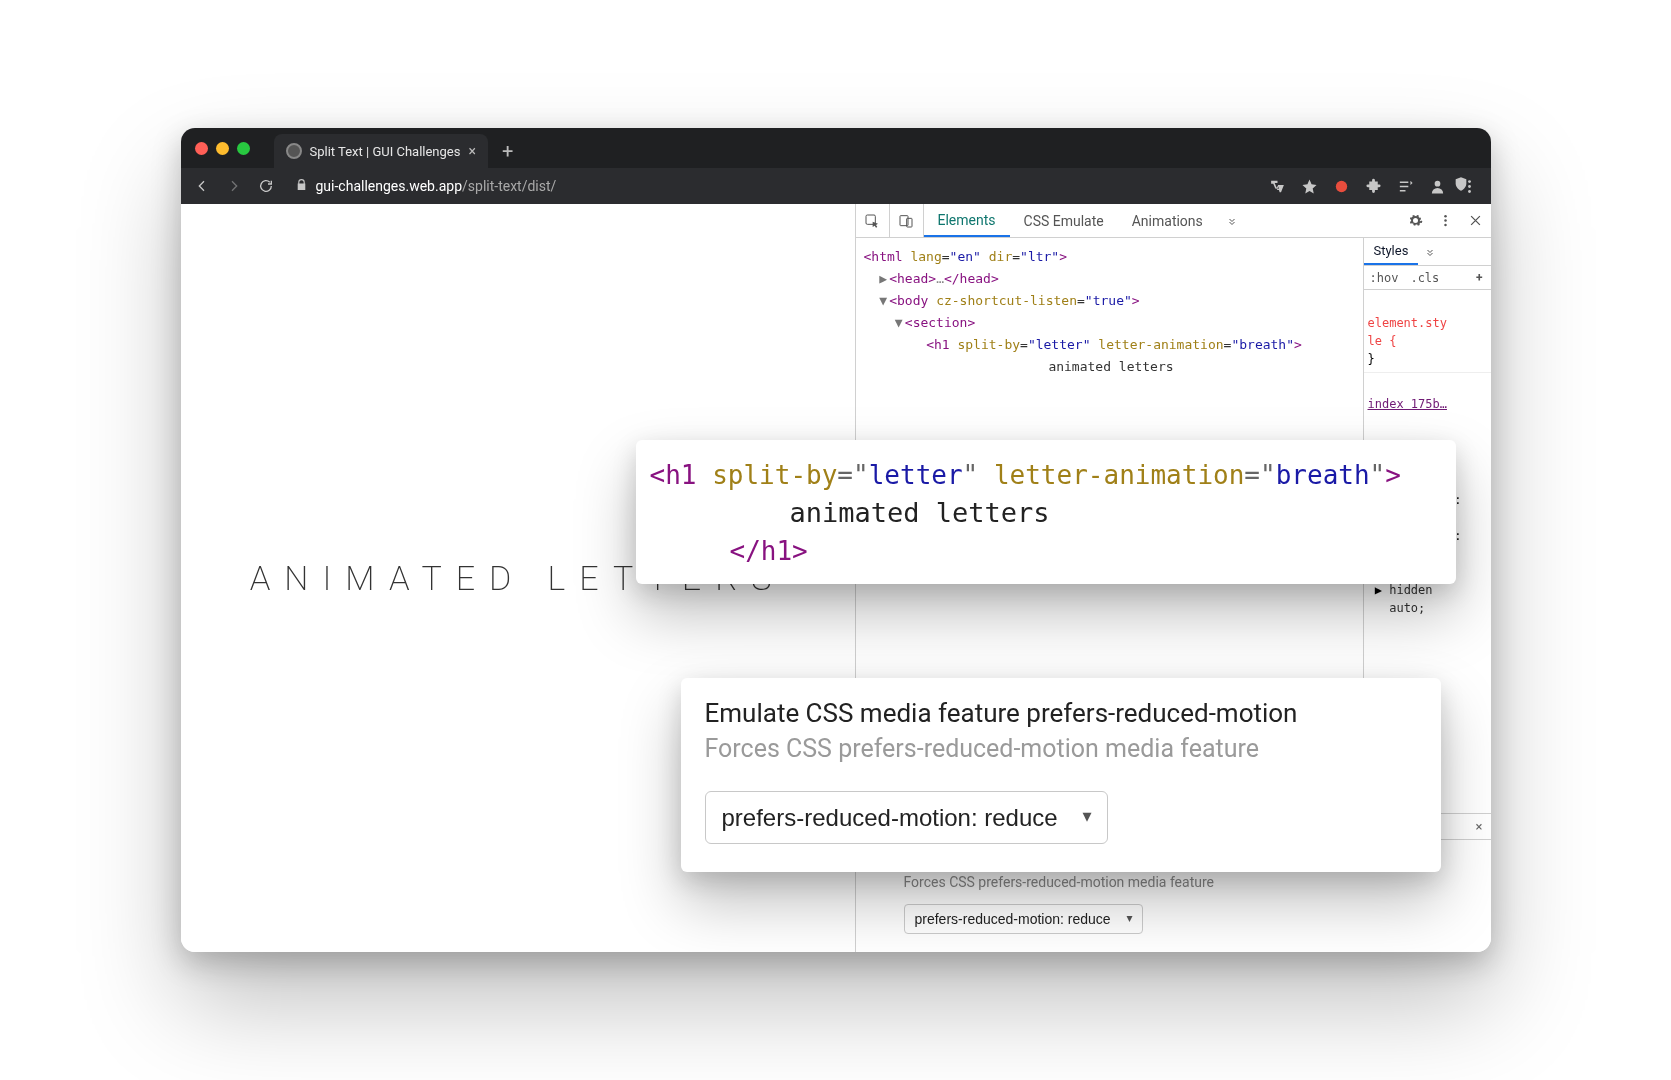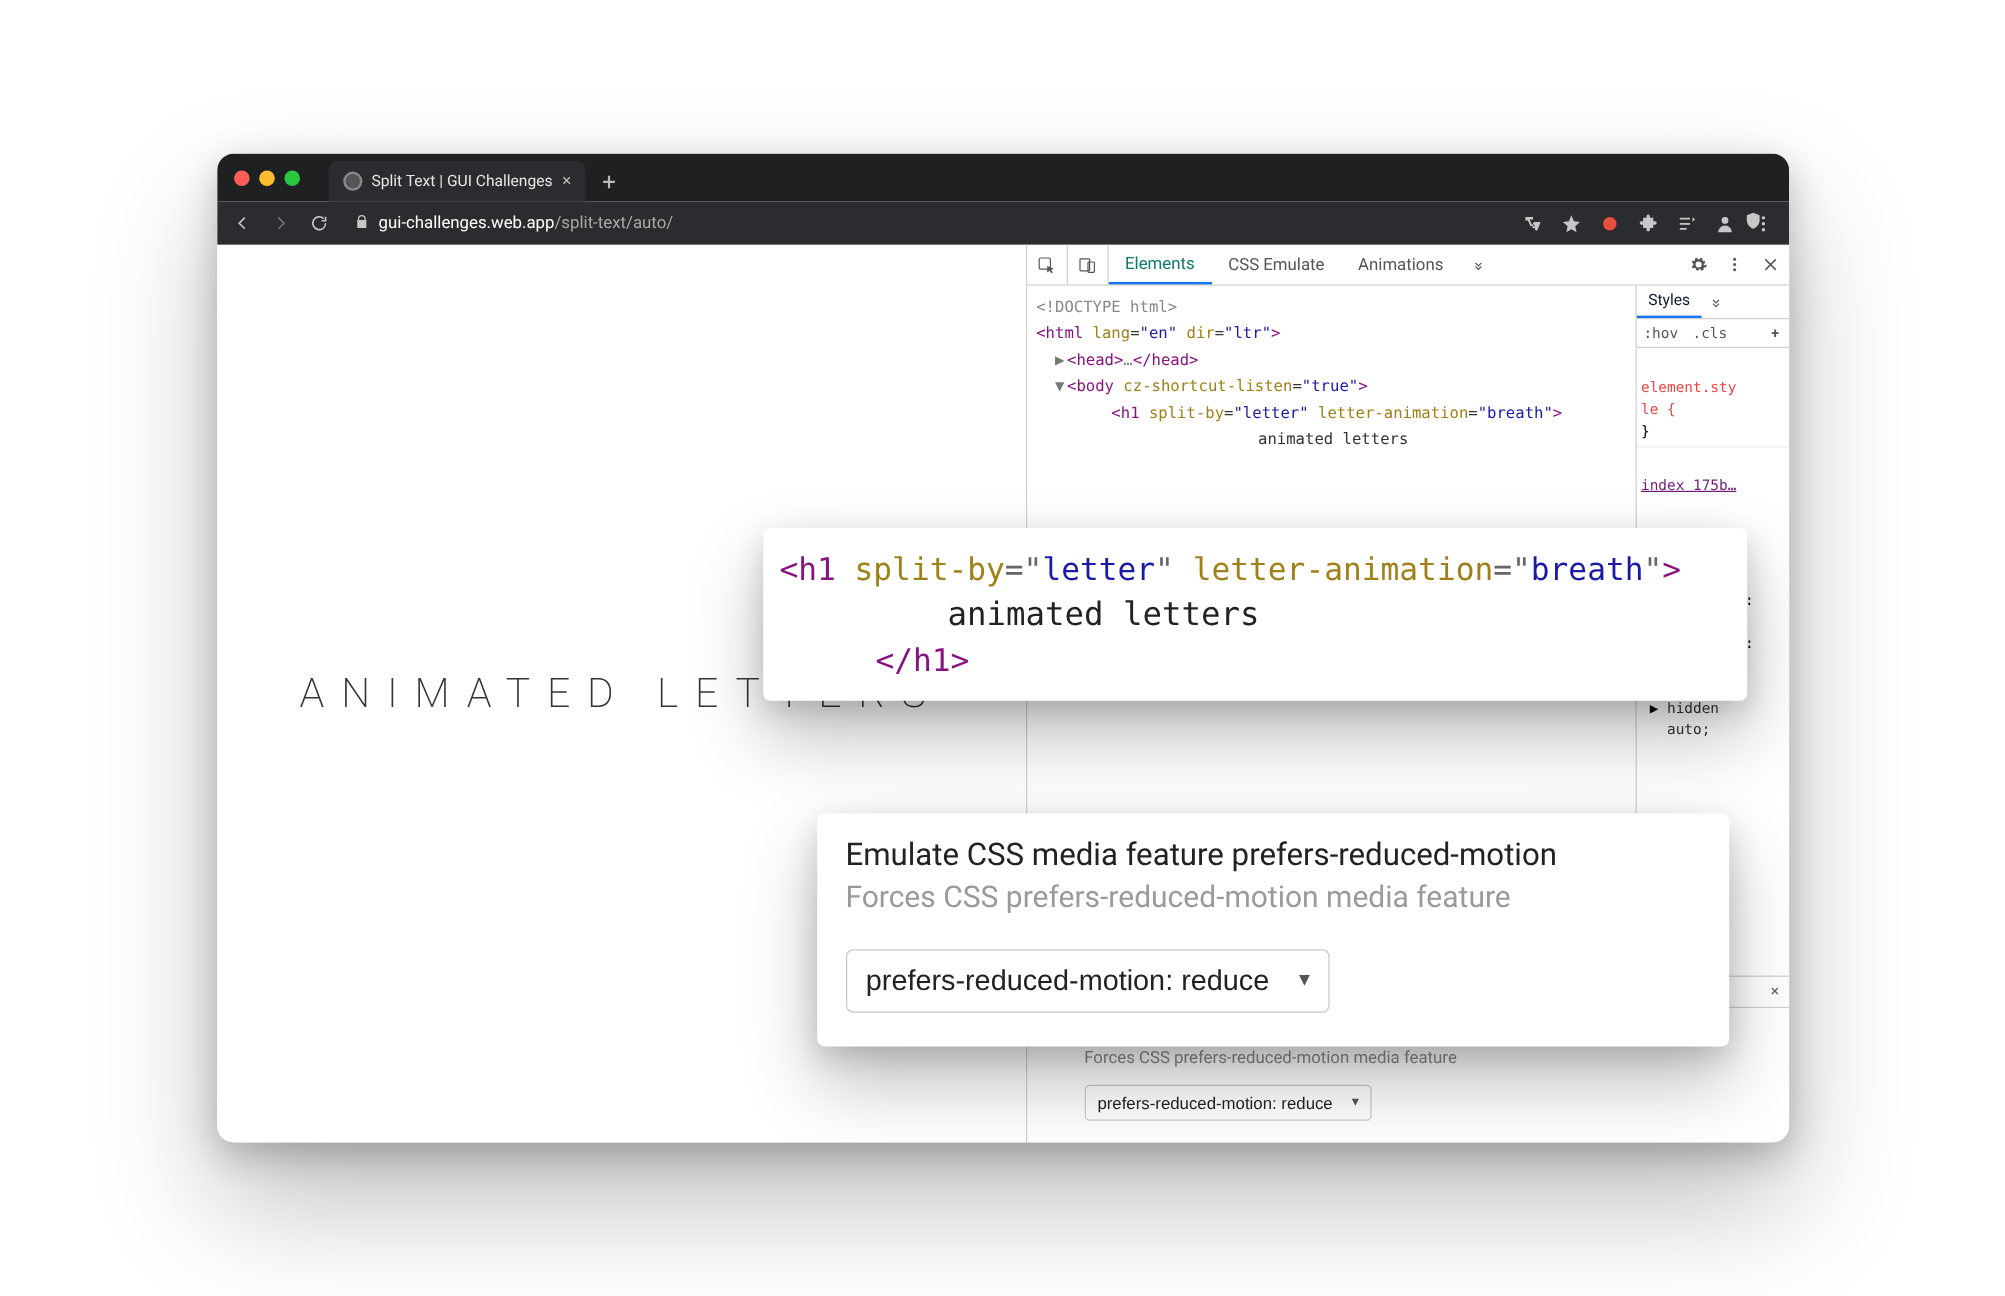--- a/index.html
+++ b/index.html
@@ -311,21 +311,21 @@
           <path d="M20 12a8 8 0 1 1-2.34-5.66M20 4v5h-5"></path>
         </svg>
     </div>
     <div class="addr">
       <span class="lock">
         <svg viewBox="0 0 24 24">
             <path d="M6 10V8a6 6 0 0 1 12 0v2h1v12H5V10h1zm2 0h8V8a4 4 0 0 0-8 0v2z"></path>
           </svg>
       </span>
       <span>
-        <span class="host">gui-challenges.web.app</span><span class="path">/split-text/auto/</span>
+        <span class="host">gui-challenges.web.app</span><span class="path">/split-text/dist/</span>
       </span>
     </div>
     <div class="rt-ico">
       <svg viewBox="0 0 24 24">
           <path d="M3 4h9v3H8l3 7-2 1-3-7H3V4zm10 6h8l-4 10h-2l-1-3h-3l1-2h2l-1-3-1 3h-2l3-5z"></path>
         </svg>
     </div>
     <div class="rt-ico">
       <svg viewBox="0 0 24 24">
           <path d="M12 2l2.9 6.9L22 10l-5.5 4.8L18 22l-6-3.7L6 22l1.5-7.2L2 10l7.1-1.1L12 2z"></path>
@@ -410,24 +410,24 @@
         <div class="right-ico">
           <svg viewBox="0 0 24 24">
               <path d="M5 5l14 14M19 5L5 19" stroke="#555" stroke-width="2"></path>
             </svg>
         </div>
       </div>
 
       <div class="dt-body">
 
         <div class="dom">
-<div class="row"><span class="grey">&lt;!DOCTYPE html&gt;</span></div>
 <div class="row"><span class="tag">&lt;html</span> <span class="attr">lang</span>=<span class="val">"en"</span> <span class="attr">dir</span>=<span class="val">"ltr"</span><span class="tag">&gt;</span></div>
 <div class="row">  <span class="tri">▶</span><span class="tag">&lt;head&gt;</span><span class="grey">…</span><span class="tag">&lt;/head&gt;</span></div>
 <div class="row">  <span class="tri">▼</span><span class="tag">&lt;body</span> <span class="attr">cz-shortcut-listen</span>=<span class="val">"true"</span><span class="tag">&gt;</span></div>
+<div class="row">    <span class="tri">▼</span><span class="tag">&lt;section&gt;</span></div>
 <div class="row">        <span class="tag">&lt;h1</span> <span class="attr">split-by</span>=<span class="val">"letter"</span> <span class="attr">letter-animation</span>=<span class="val">"breath"</span><span class="tag">&gt;</span></div>
 <div class="row" style="text-align:center">animated letters</div>
 <div class="row" style="height:110px"></div>
 <div class="row sel"><span class="grey">…</span><span class="tag">&lt;/html&gt;</span> <span class="eq">== $0</span></div>
         </div>
 
         <div class="styles">
           <div class="styles-tabs">
             <div class="styles-tab active">Styles</div>
             <div class="chev">

